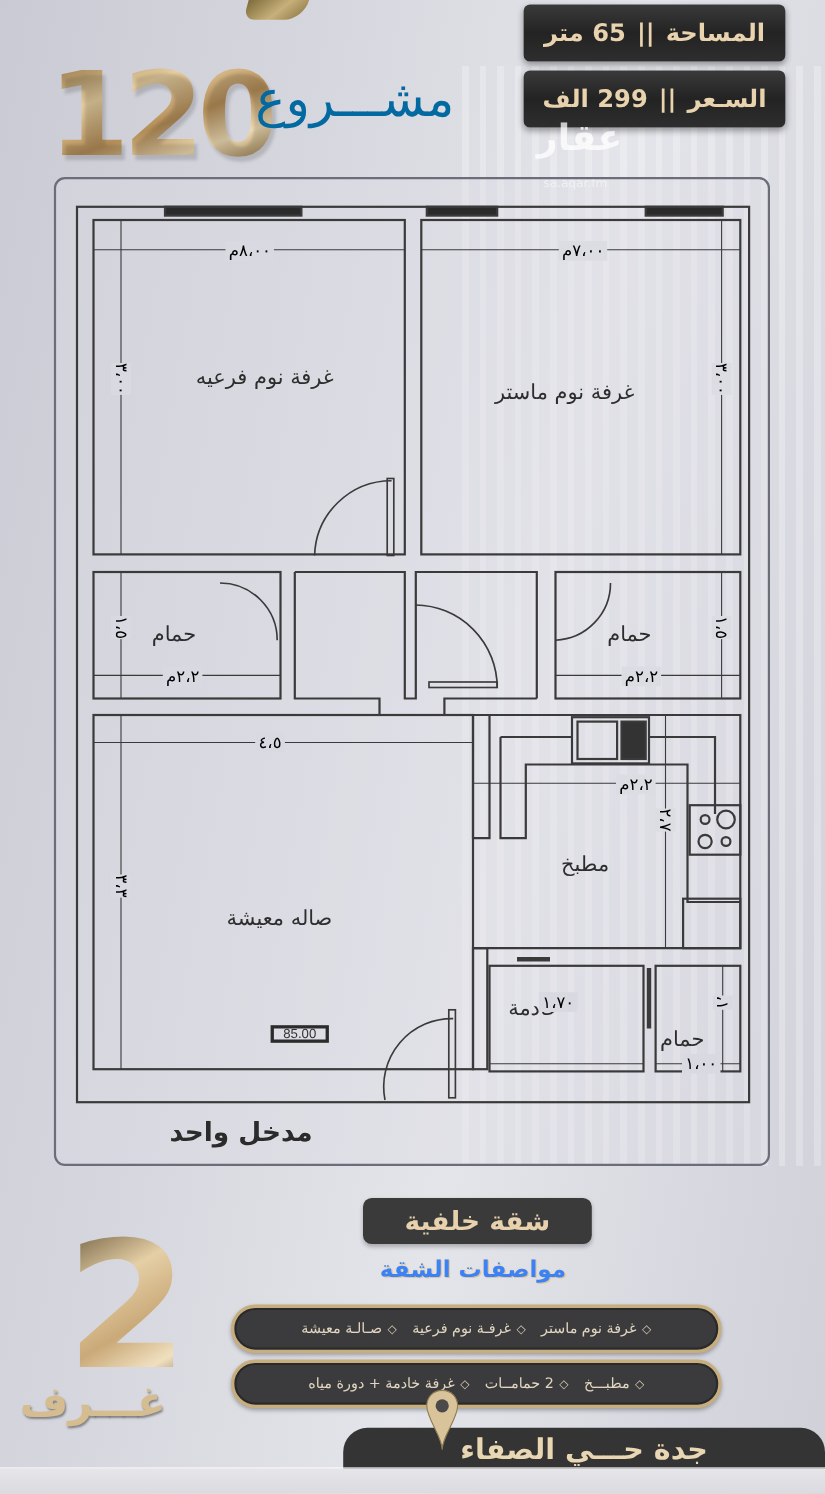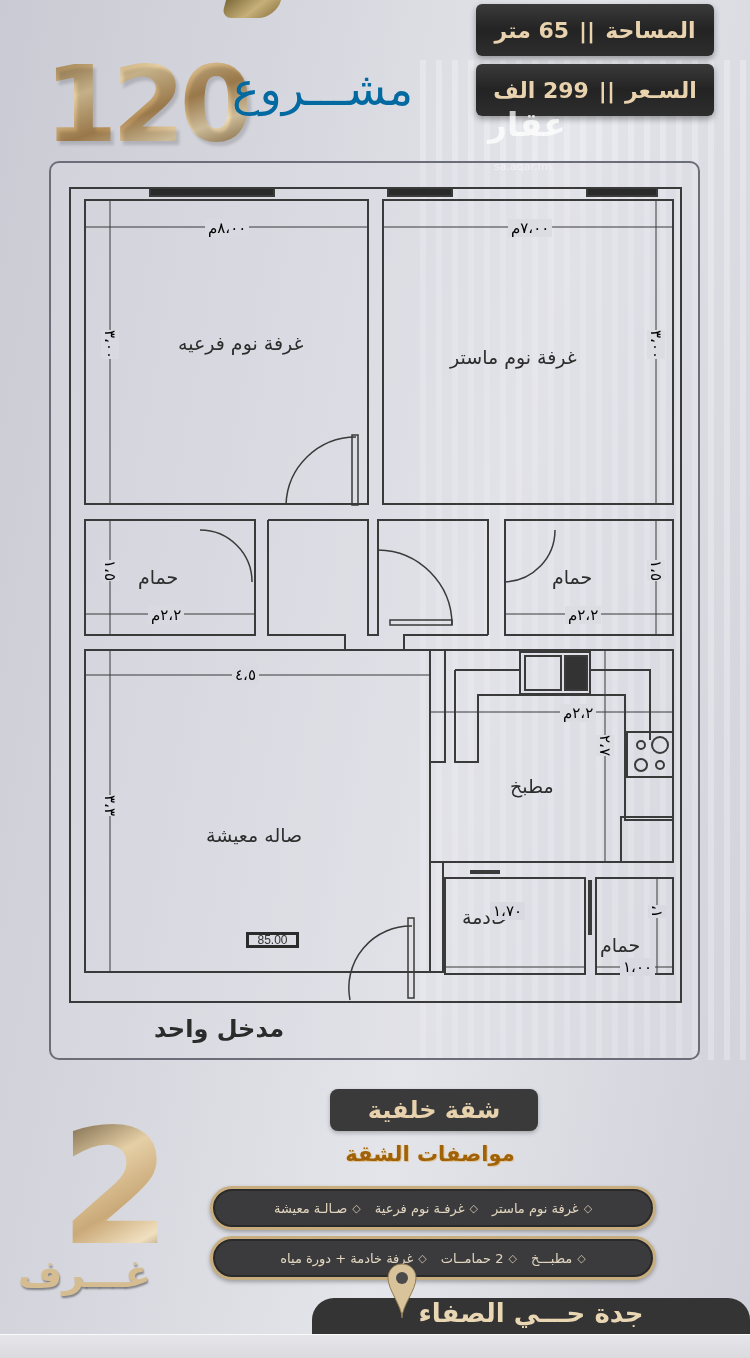--- a/index.html
+++ b/index.html
@@ -87,21 +87,21 @@
   
   .type-badge {
     position: absolute; left: 330px; top: 1089px; width: 208px; height: 42px;
     background: #3a3a3a; border-radius: 8px;
     display: flex; align-items: center; justify-content: center;
     color: #e7d2ad; font-size: 24px; font-weight: bold; direction: rtl;
     box-shadow: 0 2px 4px rgba(0,0,0,0.25);
   }
   .specs-title {
     position: absolute; left: 330px; top: 1142px; width: 200px; text-align: center;
-    color: #a16207; font-size: 21px; font-weight: bold; direction: rtl;
+    color: #3b82f6; font-size: 21px; font-weight: bold; direction: rtl;
     text-shadow: 0 0 2px #e8d3ae, 1px 1px 0 #d8c09a;
   }
   .pill {
     position: absolute; left: 210px; width: 446px; height: 44px;
     background: #3b3b3d; border-radius: 22px;
     border: 3px solid #c8ae7f;
     box-shadow: inset 0 0 0 2px #2a2a2a, 0 2px 4px rgba(0,0,0,0.3);
     display: flex; align-items: center; justify-content: center; gap: 14px;
     direction: rtl; color: #e2d6c0; font-size: 13px;
   }
@@ -117,21 +117,21 @@
     -webkit-text-fill-color: transparent;
   }
   .rooms-word {
     position: absolute; left: 18px; top: 1252px; font-size: 38px; font-weight: bold;
     color: #d6bd91; direction: rtl;
     text-shadow: 1px 2px 2px rgba(0,0,0,0.4);
   }
   .location-bar {
     position: absolute; left: 312px; top: 1298px; width: 438px; height: 40px;
     background: #343434; border-radius: 22px 22px 0 0;
-    display: flex; justify-content: center;
+    display: flex; align-items: center; justify-content: center;
     color: #e9d6b2; font-size: 26px; font-weight: bold; direction: rtl;
   }
   .pin-icon {
     position: absolute; left: 387px; top: 1262px; width: 30px; height: 60px;
   }
   .bottom-strip {
     position: absolute; left: 0; top: 1334px; width: 750px; height: 24px;
     background: linear-gradient(180deg, #e6e6ea, #dadadf);
     border-top: 1px solid #fafafa;
   }

